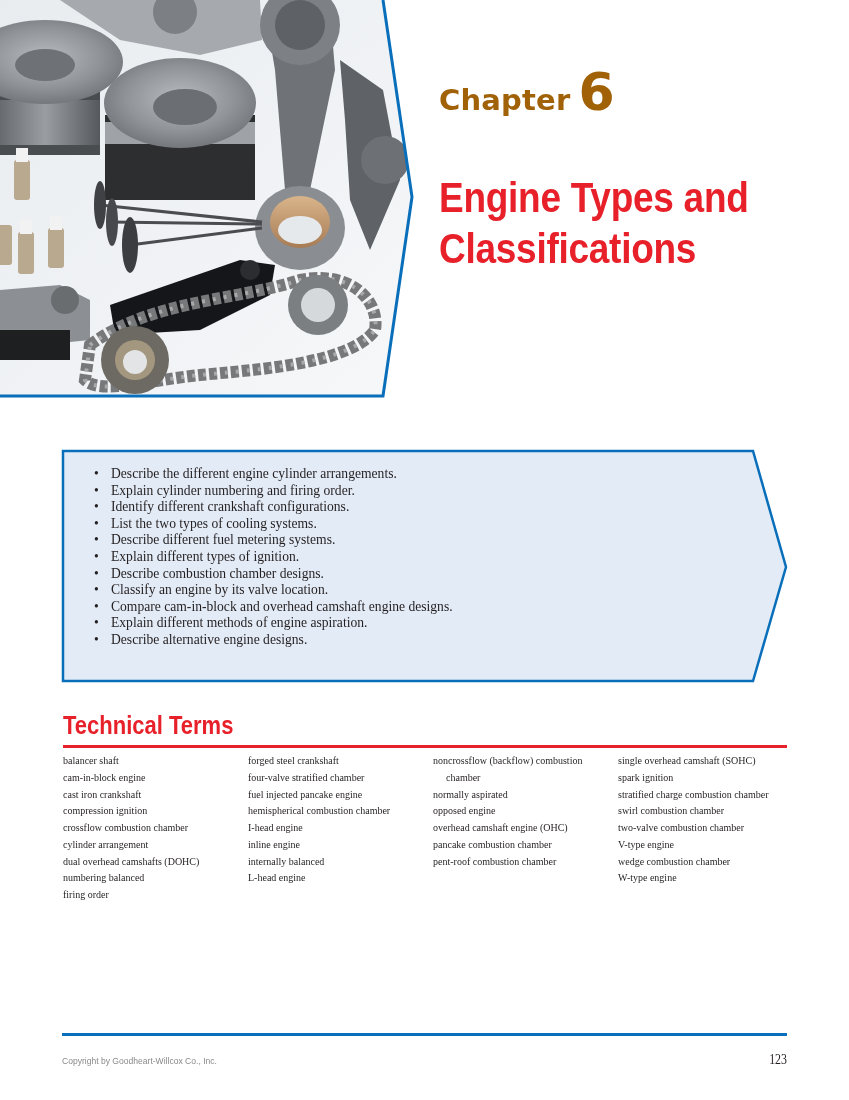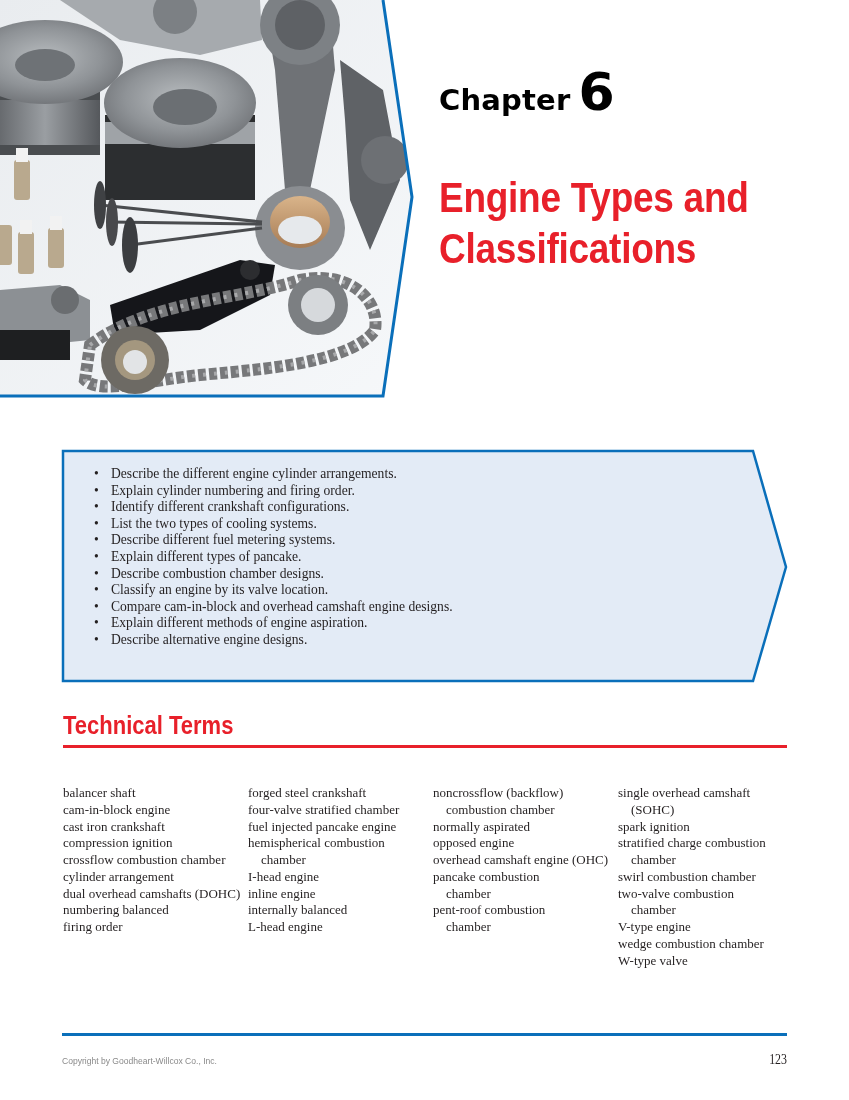--- a/index.html
+++ b/index.html
@@ -1,30 +1,30 @@
 <!DOCTYPE html>
 <html><head>
 <meta charset="utf-8">
 <style>
   html, body { margin:0; padding:0; }
   body { width:849px; height:1100px; position:relative; background:#ffffff; overflow:hidden; font-family:"Liberation Serif", serif; color:#231f20; }
   .photo { position:absolute; left:0; top:0; width:420px; height:400px; }
-  .chapter-label { position:absolute; left:439px; top:62px; height:50px; white-space:nowrap; color:#000000; }
+  .chapter-label { position:absolute; left:439px; top:62px; height:50px; white-space:nowrap; color:#a16207; }
   .chapter-word { font-family:"DejaVu Sans", sans-serif; font-weight:bold; font-size:29px; letter-spacing:0.2px; vertical-align:baseline; }
   .chapter-num { font-family:"DejaVu Sans", sans-serif; font-weight:bold; font-size:52px; margin-left:8px; vertical-align:baseline; }
   .chapter-title { position:absolute; left:439px; top:172px; width:400px; color:#e8202a; font-family:"Liberation Sans", sans-serif; font-weight:bold; font-size:43px; line-height:51px; letter-spacing:-0.3px; transform:scaleX(0.86); transform-origin:left top; }
   .objectives { position:absolute; left:0; top:0; width:849px; height:700px; pointer-events:none; }
   .obj-text { position:absolute; left:82px; top:466px; font-size:13.6px; line-height:16.6px; }
   .obj-intro { margin:0; }
   .obj-list { list-style:none; margin:0; padding:0; }
   .obj-item { position:relative; padding-left:29px; }
   .obj-item .bullet { position:absolute; left:12px; top:0; }
   .terms-heading { position:absolute; left:63px; top:710px; color:#e8202a; font-family:"Liberation Sans", sans-serif; font-weight:bold; font-size:25px; line-height:30px; transform:scaleX(0.88); transform-origin:left top; white-space:nowrap; }
   .terms-rule { position:absolute; left:63px; top:745px; width:724px; height:3px; background:#e8202a; }
-  .terms-col { position:absolute; top:785px; width:180px; font-size:13px; line-height:16.75px; }
+  .terms-col { position:absolute; top:753px; width:180px; font-size:10px; line-height:16.75px; }
   .term { display:block; padding-left:13px; text-indent:-13px; white-space:normal; }
   .footer-rule { position:absolute; left:62px; top:1033px; width:725px; height:3px; background:#0a6fba; }
   .copyright { position:absolute; left:62px; top:1055px; font-family:"Liberation Sans", sans-serif; font-size:9.5px; color:#8a8a8a; transform:scaleX(0.9); transform-origin:left top; white-space:nowrap; }
   .page-num { position:absolute; right:62px; top:1052px; font-size:14px; color:#231f20; transform:scaleX(0.85); transform-origin:right top; }
 </style>
 </head>
 <body>
 
 <svg class="photo" viewBox="0 0 420 400" width="420" height="400">
   <defs>
@@ -129,21 +129,21 @@
 <svg class="objectives" viewBox="0 0 849 700" width="849" height="700">
   <polygon points="63,451 753,451 786,567 753,681 63,681" fill="#e3ebf6" stroke="#0a6fba" stroke-width="2.5"></polygon>
 </svg>
 <div class="obj-text">
   <ul class="obj-list">
     <li class="obj-item"><span class="bullet">•</span><span>Describe the different engine cylinder arrangements.</span></li>
     <li class="obj-item"><span class="bullet">•</span><span>Explain cylinder numbering and firing order.</span></li>
     <li class="obj-item"><span class="bullet">•</span><span>Identify different crankshaft configurations.</span></li>
     <li class="obj-item"><span class="bullet">•</span><span>List the two types of cooling systems.</span></li>
     <li class="obj-item"><span class="bullet">•</span><span>Describe different fuel metering systems.</span></li>
-    <li class="obj-item"><span class="bullet">•</span><span>Explain different types of pancake.</span></li>
+    <li class="obj-item"><span class="bullet">•</span><span>Explain different types of ignition.</span></li>
     <li class="obj-item"><span class="bullet">•</span><span>Describe combustion chamber designs.</span></li>
     <li class="obj-item"><span class="bullet">•</span><span>Classify an engine by its valve location.</span></li>
     <li class="obj-item"><span class="bullet">•</span><span>Compare cam-in-block and overhead camshaft engine designs.</span></li>
     <li class="obj-item"><span class="bullet">•</span><span>Explain different methods of engine aspiration.</span></li>
     <li class="obj-item"><span class="bullet">•</span><span>Describe alternative engine designs.</span></li>
   </ul>
 </div>
 
 <div class="terms-heading">Technical Terms</div>
 <div class="terms-rule"></div>
@@ -181,18 +181,18 @@
 </div>
 
 <div class="terms-col" style="left:618px;">
   <span class="term" style="width:160px">single overhead camshaft (SOHC)</span>
   <span class="term">spark ignition</span>
   <span class="term" style="width:165px">stratified charge combustion chamber</span>
   <span class="term" style="width:175px; white-space:nowrap">swirl combustion chamber</span>
   <span class="term" style="width:140px">two-valve combustion chamber</span>
   <span class="term">V-type engine</span>
   <span class="term" style="width:175px; white-space:nowrap">wedge combustion chamber</span>
-  <span class="term">W-type valve</span>
+  <span class="term">W-type engine</span>
 </div>
 
 <div class="footer-rule"></div>
 <div class="copyright">Copyright by Goodheart-Willcox Co., Inc.</div>
 <div class="page-num">123</div>
 
 </body></html>

